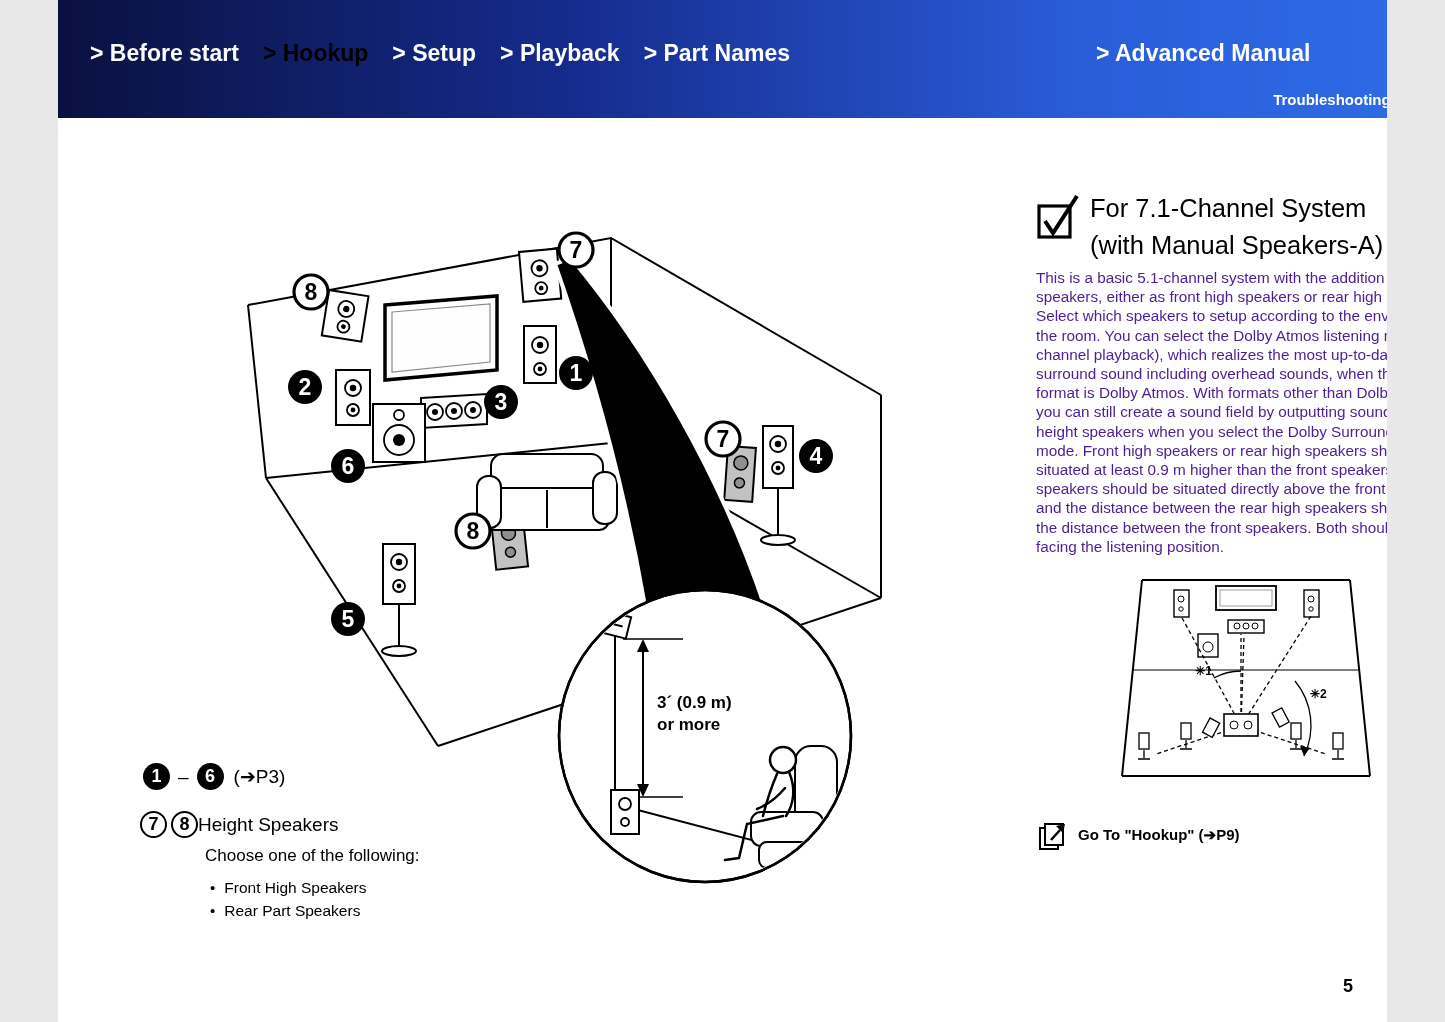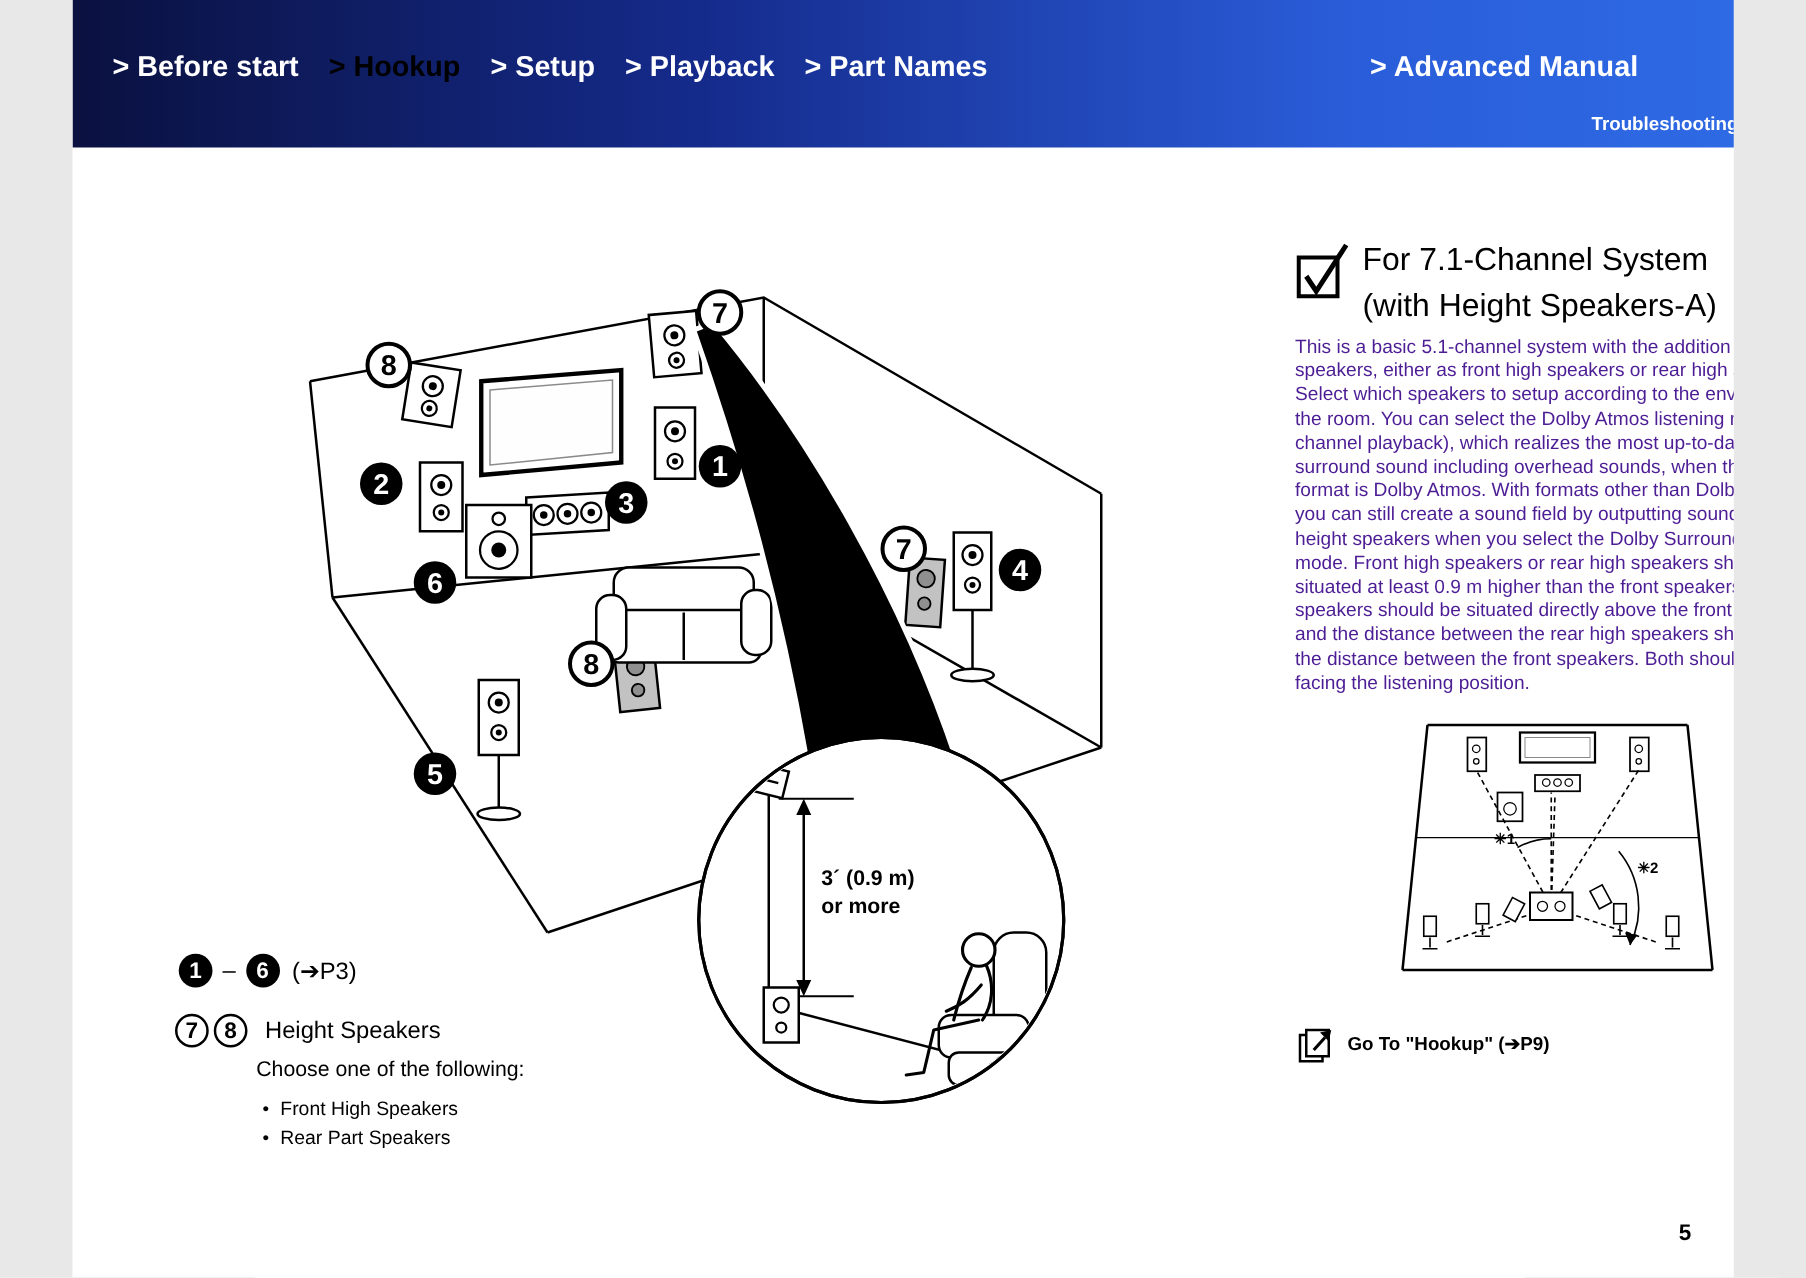--- a/index.html
+++ b/index.html
@@ -293,21 +293,21 @@
   <div class="legend-row" style="left:85px; top:763px;">
     <span class="badge-html solid">1</span>
     <span class="legend-text" style="margin:0 8px;">–</span>
     <span class="badge-html solid">6</span>
     <span class="legend-text" style="margin-left:10px;">(➔P3)</span>
   </div>
 
   <div class="legend-row" style="left:82px; top:811px;">
     <span class="badge-html open">7</span>
     <span class="badge-html open" style="margin-left:4px;">8</span>
-    <span class="legend-text" style="margin-left:14px;">Height Speakers</span>
+    <span class="legend-text" style="">Height Speakers</span>
   </div>
 
   <div class="choose-line">Choose one of the following:</div>
 
   <div class="bullets">
     <div class="bullet-line">
       <span class="bullet-dot">•</span>
       <span>Front High Speakers</span>
     </div>
     <div class="bullet-line">
@@ -317,21 +317,21 @@
   </div>
 
   <div class="article">
     <div class="title-row">
       <svg class="checkbox-wrap" viewBox="0 0 44 50">
         <rect x="3" y="14" width="31" height="31" fill="#fff" stroke="#000" stroke-width="3.2"></rect>
         <path d="M9,29 L17,41 L41,4" fill="none" stroke="#000" stroke-width="4"></path>
       </svg>
       <div class="title-text">
         <div>For 7.1-Channel System</div>
-        <div>(with Height Speakers-A)</div>
+        <div>(with Manual Speakers-A)</div>
       </div>
     </div>
 
     <div class="body-text">This is a basic 5.1-channel system with the addition of height speakers, either as front high speakers or rear high speakers. Select which speakers to setup according to the environment of the room. You can select the Dolby Atmos listening mode (5.1.2 channel playback), which realizes the most up-to-date 3D surround sound including overhead sounds, when the input format is Dolby Atmos. With formats other than Dolby Atmos, you can still create a sound field by outputting sound from the height speakers when you select the Dolby Surround listening mode. Front high speakers or rear high speakers should be situated at least 0.9 m higher than the front speakers. Front high speakers should be situated directly above the front speakers and the distance between the rear high speakers should match the distance between the front speakers. Both should be set up facing the listening position.</div>
 
     <div class="mini-wrap">
       <svg viewBox="0 0 260 220" width="260" height="220">
         <path class="ln" d="M26,4 L234,4" stroke-width="1.6"></path>
         <path class="ln" d="M26,4 L6,200" stroke-width="1.6"></path>
         <path class="ln" d="M234,4 L254,200" stroke-width="1.6"></path>

